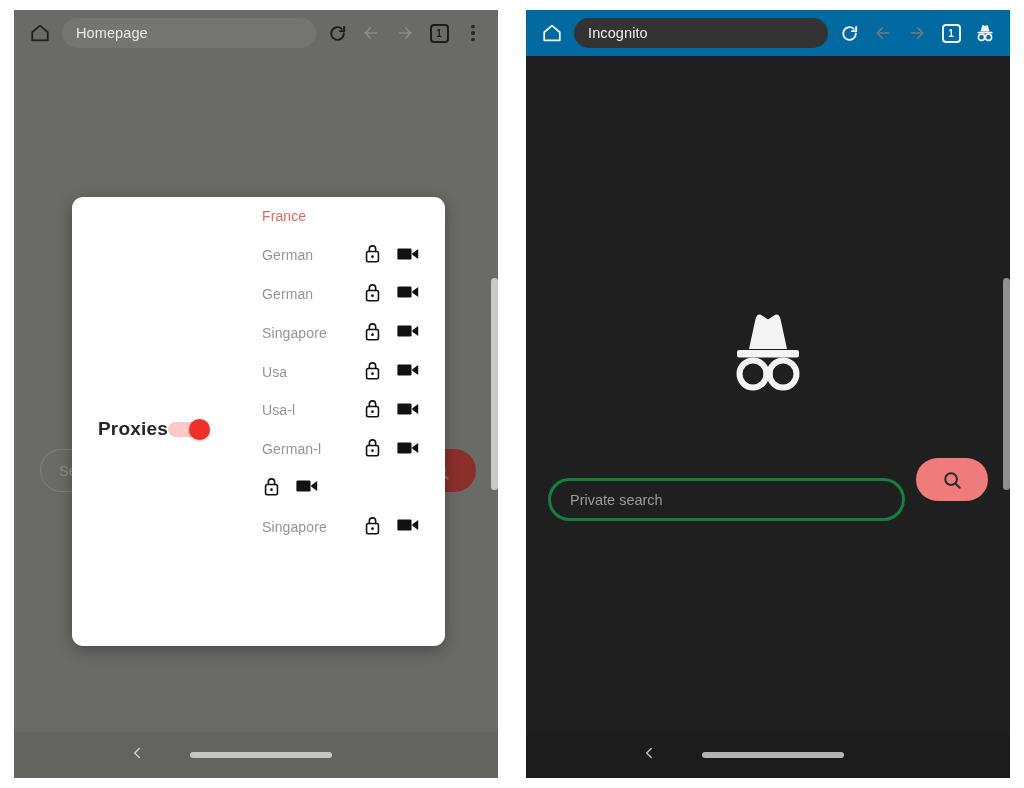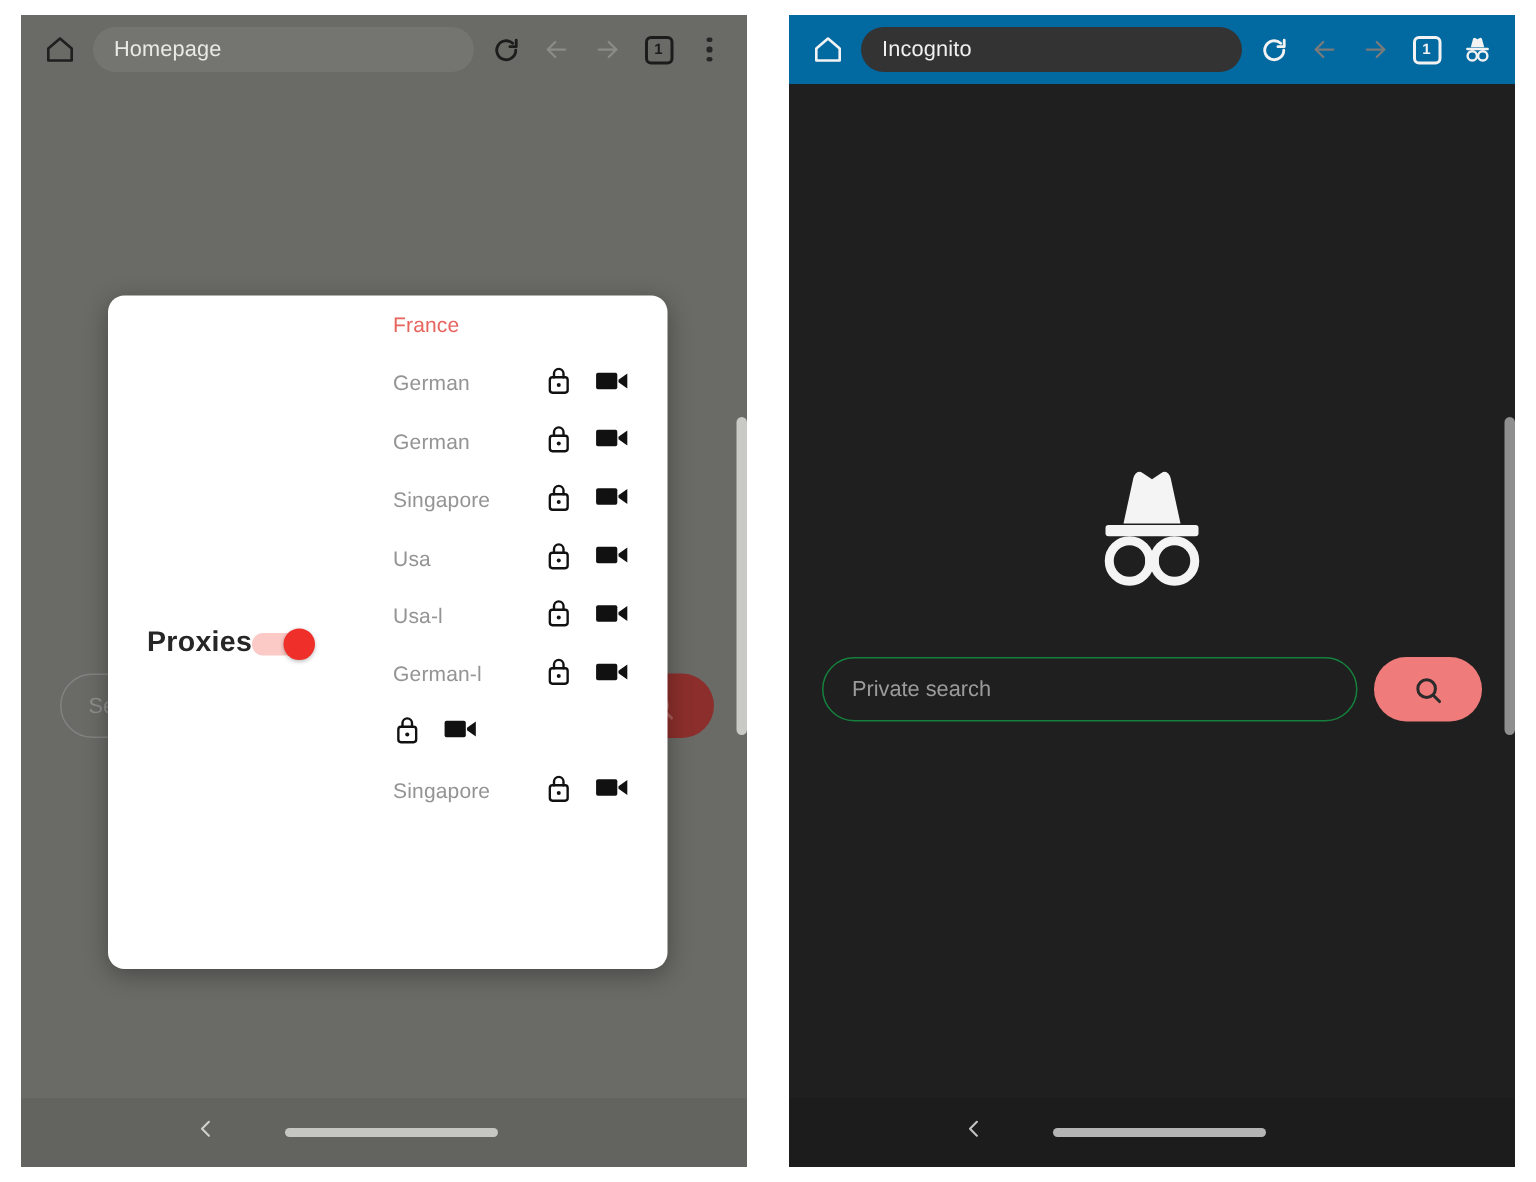--- a/index.html
+++ b/index.html
@@ -73,23 +73,23 @@
   
   .inc-wrap {
     position: absolute; left: 0; right: 0; top: 0; bottom: 0;
     display: flex; flex-direction: column; align-items: center;
     justify-content: flex-start; padding-top: 250px;
   }
   .inc-badge { width: 100px; height: 86px; }
   .priv-row { margin-top: 46px; display: flex; align-items: center; gap: 11px; width: 440px; }
   .priv-field {
     flex: 1 1 auto; height: 43px; border-radius: 22px;
-    border: 1px solid #15803d; background: transparent;
+    border: 3px solid #15803d; background: transparent;
     display: flex; align-items: center; padding: 0 19px;
-    font-size: 14.5px; color: #9b9b9b;
+    font-size: 14.5px; color: #9b9b9b; margin-top: 40px;
   }
   .priv-btn {
     flex: 0 0 auto; width: 72px; height: 43px; border-radius: 22px;
     background: #ef7b7b; display: flex; align-items: center; justify-content: center;
   }
 
   
   .edge-scroll {
     position: absolute; right: 0px; top: 222px; width: 7px; height: 212px;
     border-radius: 4px;

